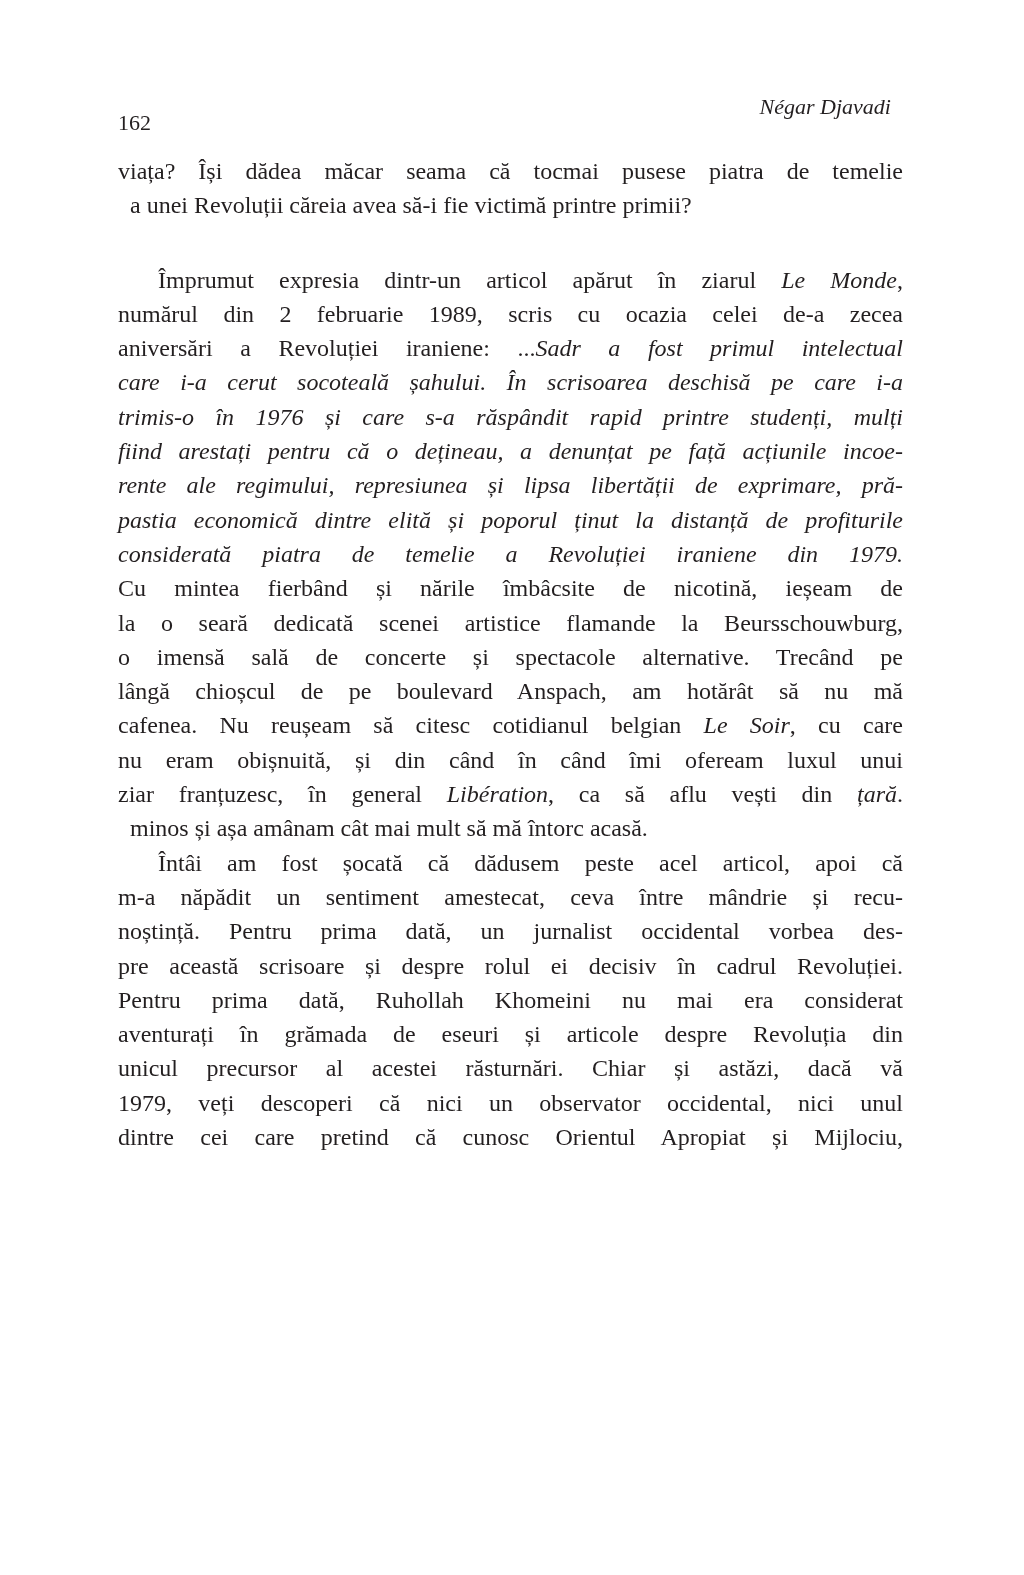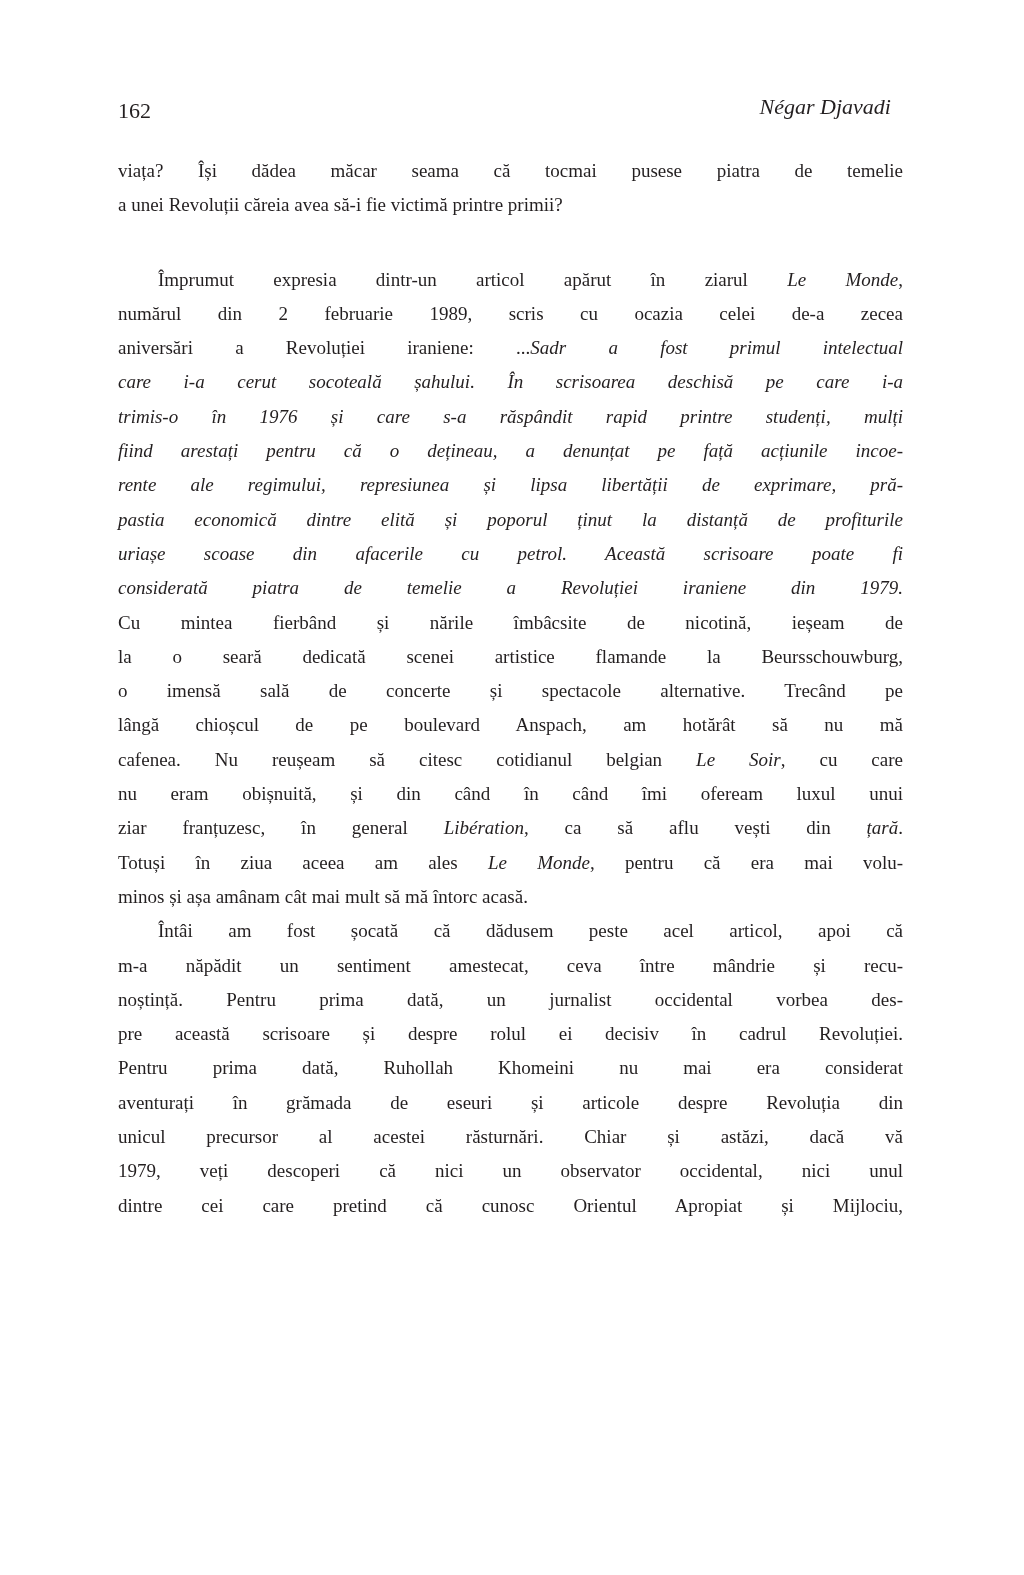--- a/index.html
+++ b/index.html
@@ -1,26 +1,26 @@
 <!DOCTYPE html>
 <html><head>
 <meta charset="utf-8">
 <style>
   html, body { margin: 0; padding: 0; background: #ffffff; }
   body { width: 1024px; height: 1575px; position: relative; overflow: hidden;
          font-family: "Liberation Serif", "DejaVu Serif", serif; color: #231f20; }
   .header { position: absolute; top: 90px; left: 118px; width: 785px; height: 34px;
             font-size: 22px; line-height: 34px; }
-  .page-num { position: absolute; left: 0; top: 4px; }
+  .page-num { position: absolute; left: 0; top: 16px; }
   .running-head { position: absolute; right: 12px; top: 0; font-style: italic; }
   .body-text { position: absolute; left: 118px; top: 154px; width: 785px;
-               font-size: 19px; }
+               font-size: 24px; }
   .line { display: block; height: 34.3px; line-height: 34.3px; white-space: nowrap;
           text-align: justify; text-align-last: justify; }
-  .line.last { text-align-last: left; }
+  .line.last { text-align-last: left; margin-left: 12px; }
   .line.indent { padding-left: 40px; }
   .gap { height: 40px; }
   .it { font-style: italic; margin-top: 48px; }
 </style>
 </head>
 <body>
 
 <div class="header">
   <span class="page-num">162</span>
   <span class="running-head">Négar Djavadi</span>
@@ -34,32 +34,30 @@
     <div class="gap"></div>
     <div>
       <span class="line indent"><span>Împrumut expresia dintr-un articol apărut în ziarul </span><span class="it">Le Monde</span><span>,</span></span>
       <span class="line"><span>numărul din 2 februarie 1989, scris cu ocazia celei de-a zecea</span></span>
       <span class="line"><span>aniversări a Revoluției iraniene: ...</span><span class="it">Sadr a fost primul intelectual</span></span>
       <span class="line"><span class="it">care i-a cerut socoteală șahului. În scrisoarea deschisă pe care i-a</span></span>
       <span class="line"><span class="it">trimis-o în 1976 și care s-a răspândit rapid printre studenți, mulți</span></span>
       <span class="line"><span class="it">fiind arestați pentru că o dețineau, a denunțat pe față acțiunile incoe-</span></span>
       <span class="line"><span class="it">rente ale regimului, represiunea și lipsa libertății de exprimare, pră-</span></span>
       <span class="line"><span class="it">pastia economică dintre elită și poporul ținut la distanță de profiturile</span></span>
-      <span class="line"><span class="it">uriașe scoase din afacerile cu petrol. Această scrisoare poate fi</span></span>
       <span class="line"><span class="it">considerată piatra de temelie a Revoluției iraniene din 1979.</span></span>
     </div>
     <div>
       <span class="line"><span>Cu mintea fierbând și nările îmbâcsite de nicotină, ieșeam de</span></span>
       <span class="line"><span>la o seară dedicată scenei artistice flamande la Beursschouwburg,</span></span>
       <span class="line"><span>o imensă sală de concerte și spectacole alternative. Trecând pe</span></span>
       <span class="line"><span>lângă chioșcul de pe boulevard Anspach, am hotărât să nu mă</span></span>
       <span class="line"><span>cafenea. Nu reușeam să citesc cotidianul belgian </span><span class="it">Le Soir</span><span>, cu care</span></span>
       <span class="line"><span>nu eram obișnuită, și din când în când îmi ofeream luxul unui</span></span>
       <span class="line"><span>ziar franțuzesc, în general </span><span class="it">Libération</span><span>, ca să aflu vești din </span><span class="it">țară</span><span>.</span></span>
-      <span class="line"><span>Totuși în ziua aceea am ales </span><span class="it">Le Monde</span><span>, pentru că era mai volu-</span></span>
       <span class="line last"><span>minos și așa amânam cât mai mult să mă întorc acasă.</span></span>
     </div>
     <div>
       <span class="line indent"><span>Întâi am fost șocată că dădusem peste acel articol, apoi că</span></span>
       <span class="line"><span>m-a năpădit un sentiment amestecat, ceva între mândrie și recu-</span></span>
       <span class="line"><span>noștință. Pentru prima dată, un jurnalist occidental vorbea des-</span></span>
       <span class="line"><span>pre această scrisoare și despre rolul ei decisiv în cadrul Revoluției.</span></span>
       <span class="line"><span>Pentru prima dată, Ruhollah Khomeini nu mai era considerat</span></span>
       <span class="line"><span>aventurați în grămada de eseuri și articole despre Revoluția din</span></span>
       <span class="line"><span>unicul precursor al acestei răsturnări. Chiar și astăzi, dacă vă</span></span>

